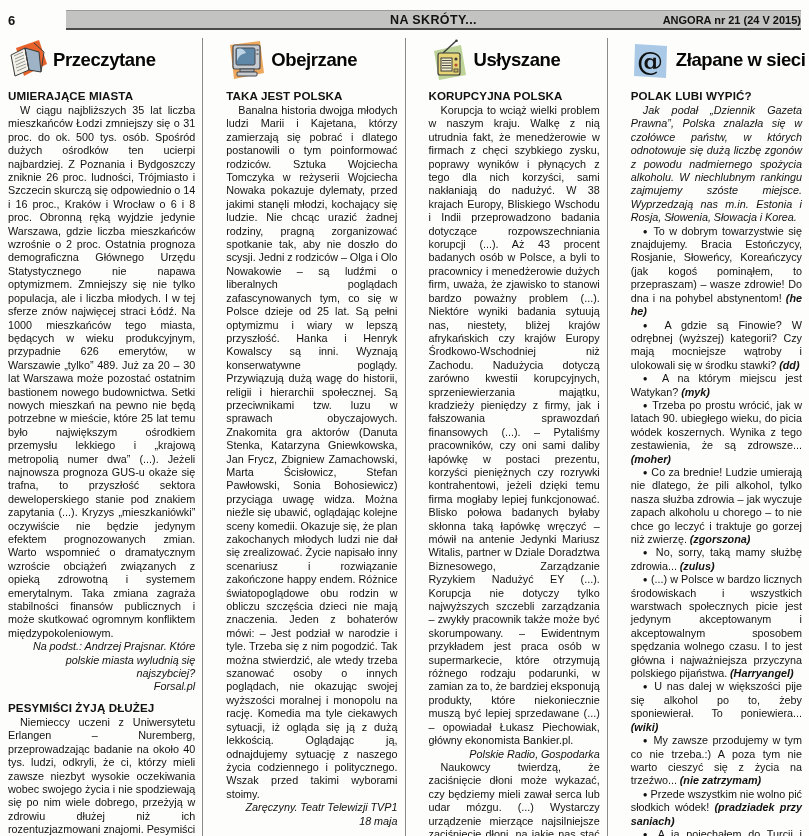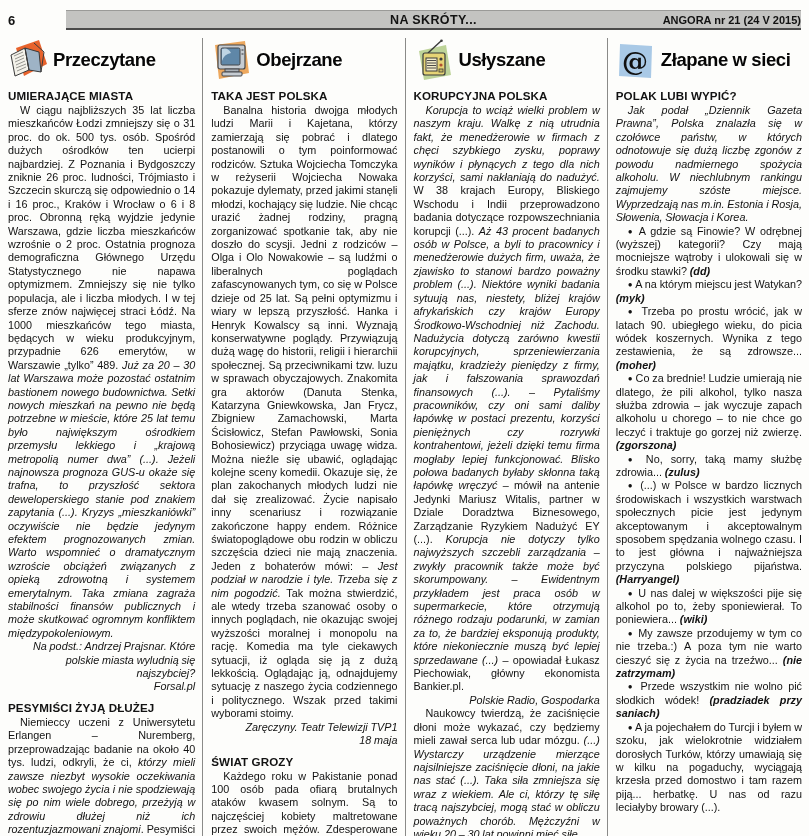--- a/index.html
+++ b/index.html
@@ -16,37 +16,37 @@
     display:flex;align-items:center;position:relative;
   }
   .sectitle{
     position:absolute;left:0;right:0;text-align:center;
     font-weight:bold;font-size:12.5px;letter-spacing:.4px;
   }
   .issue{margin-left:auto;font-weight:bold;font-size:11px;position:relative;}
   
   .columns{display:flex;margin-top:8px;height:798px;}
   .col{flex:1 1 25%;box-sizing:border-box;padding:0 7px 0 8px;overflow:hidden;}
-  .col + .col{border-left:1px solid #8a8a88;}
+  .col + .col{border-left:1px solid #8a8a88;padding-left:23px;}
   .colhead{display:flex;align-items:center;gap:5px;height:44px;margin-bottom:4px;}
   .colhead .icon{flex:0 0 40px;height:42px;}
   .coltitle{font-size:18.5px;font-weight:bold;letter-spacing:-.4px;color:#060606;white-space:nowrap;}
   
   .headline{
     text-align:left;font-weight:bold;font-size:11.6px;
     margin:7px 0 2px 0;letter-spacing:.1px;
   }
   .para{
     margin:0;font-size:10.8px;line-height:13.4px;text-align:justify;
     text-indent:12px;word-spacing:-.2px;
   }
   .para.credit{text-align:right;font-style:italic;text-indent:0;}
   .para.intro{font-style:italic;}
   .bullet-dot{font-size:8px;vertical-align:1px;}
-  .it{font-style:italic;}
+  .it{}
   .bd{font-weight:bold;}
   .bd.it{font-weight:bold;font-style:italic;}
   .atglyph{
     font-family:"DejaVu Serif","Liberation Serif",serif;
     font-size:26px;font-weight:bold;fill:#101010;
   }
 </style>
 </head>
 <body>
 
@@ -155,20 +155,21 @@
           <svg width="40" height="42" viewBox="0 0 40 42">
             <polygon points="4,5 36,7 35,39 3,37" fill="#a9c9e6"></polygon>
             <text x="19" y="31" text-anchor="middle" class="atglyph">@</text>
           </svg>
         </span>
         <span class="coltitle">Złapane w sieci</span>
       </div>
       <div class="colbody">
           <div class="headline">POLAK LUBI WYPIĆ?</div>
           <p class="para intro"><span class="it">Jak podał „Dziennik Gazeta Prawna”, Polska znalazła się w czołówce państw, w których odnotowuje się dużą liczbę zgonów z powodu nadmiernego spożycia alkoholu. W niechlubnym rankingu zajmujemy szóste miejsce. Wyprzedzają nas m.in. Estonia i Rosja, Słowenia, Słowacja i Korea.</span></p>
+          <p class="para bullet"><span class="bullet-dot">●</span><span> To w dobrym towarzystwie się znajdujemy. Bracia Estończycy, Rosjanie, Słoweńcy, Koreańczycy (jak kogoś pominąłem, to przepraszam) – wasze zdrowie! Do dna i na pohybel abstynentom! </span><span class="it bd">(he he)</span></p>
           <p class="para bullet"><span class="bullet-dot">●</span><span> A gdzie są Finowie? W odrębnej (wyższej) kategorii? Czy mają mocniejsze wątroby i ulokowali się w środku stawki? </span><span class="it bd">(dd)</span></p>
           <p class="para bullet"><span class="bullet-dot">●</span><span> A na którym miejscu jest Watykan? </span><span class="it bd">(myk)</span></p>
           <p class="para bullet"><span class="bullet-dot">●</span><span> Trzeba po prostu wrócić, jak w latach 90. ubiegłego wieku, do picia wódek koszernych. Wynika z tego zestawienia, że są zdrowsze... </span><span class="it bd">(moher)</span></p>
           <p class="para bullet"><span class="bullet-dot">●</span><span> Co za brednie! Ludzie umierają nie dlatego, że pili alkohol, tylko nasza służba zdrowia – jak wyczuje zapach alkoholu u chorego – to nie chce go leczyć i traktuje go gorzej niż zwierzę. </span><span class="it bd">(zgorszona)</span></p>
           <p class="para bullet"><span class="bullet-dot">●</span><span> No, sorry, taką mamy służbę zdrowia... </span><span class="it bd">(zulus)</span></p>
           <p class="para bullet"><span class="bullet-dot">●</span><span> (...) w Polsce w bardzo licznych środowiskach i wszystkich warstwach społecznych picie jest jedynym akceptowanym i akceptowalnym sposobem spędzania wolnego czasu. I to jest główna i najważniejsza przyczyna polskiego pijaństwa. </span><span class="it bd">(Harryangel)</span></p>
           <p class="para bullet"><span class="bullet-dot">●</span><span> U nas dalej w większości pije się alkohol po to, żeby sponiewierał. To poniewiera... </span><span class="it bd">(wiki)</span></p>
           <p class="para bullet"><span class="bullet-dot">●</span><span> My zawsze przodujemy w tym co nie trzeba.:) A poza tym nie warto cieszyć się z życia na trzeźwo... </span><span class="it bd">(nie zatrzymam)</span></p>
           <p class="para bullet"><span class="bullet-dot">●</span><span> Przede wszystkim nie wolno pić słodkich wódek! </span><span class="it bd">(pradziadek przy saniach)</span></p>
           <p class="para bullet"><span class="bullet-dot">●</span><span> A ja pojechałem do Turcji i byłem w szoku, jak wielokrotnie widziałem dorosłych Turków, którzy umawiają się w kilku na pogaduchy, wyciągają krzesła przed domostwo i tam razem piją... herbatkę. U nas od razu leciałyby browary (...). </span></p>

